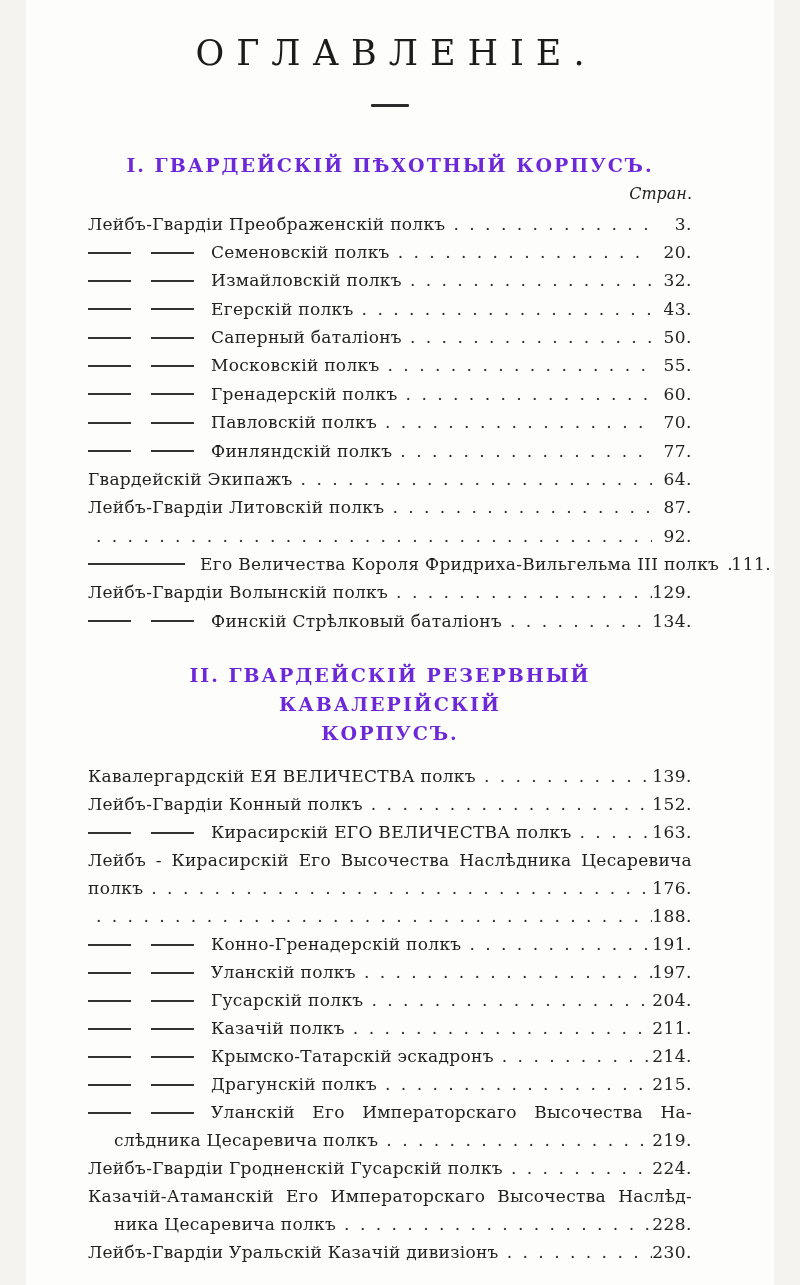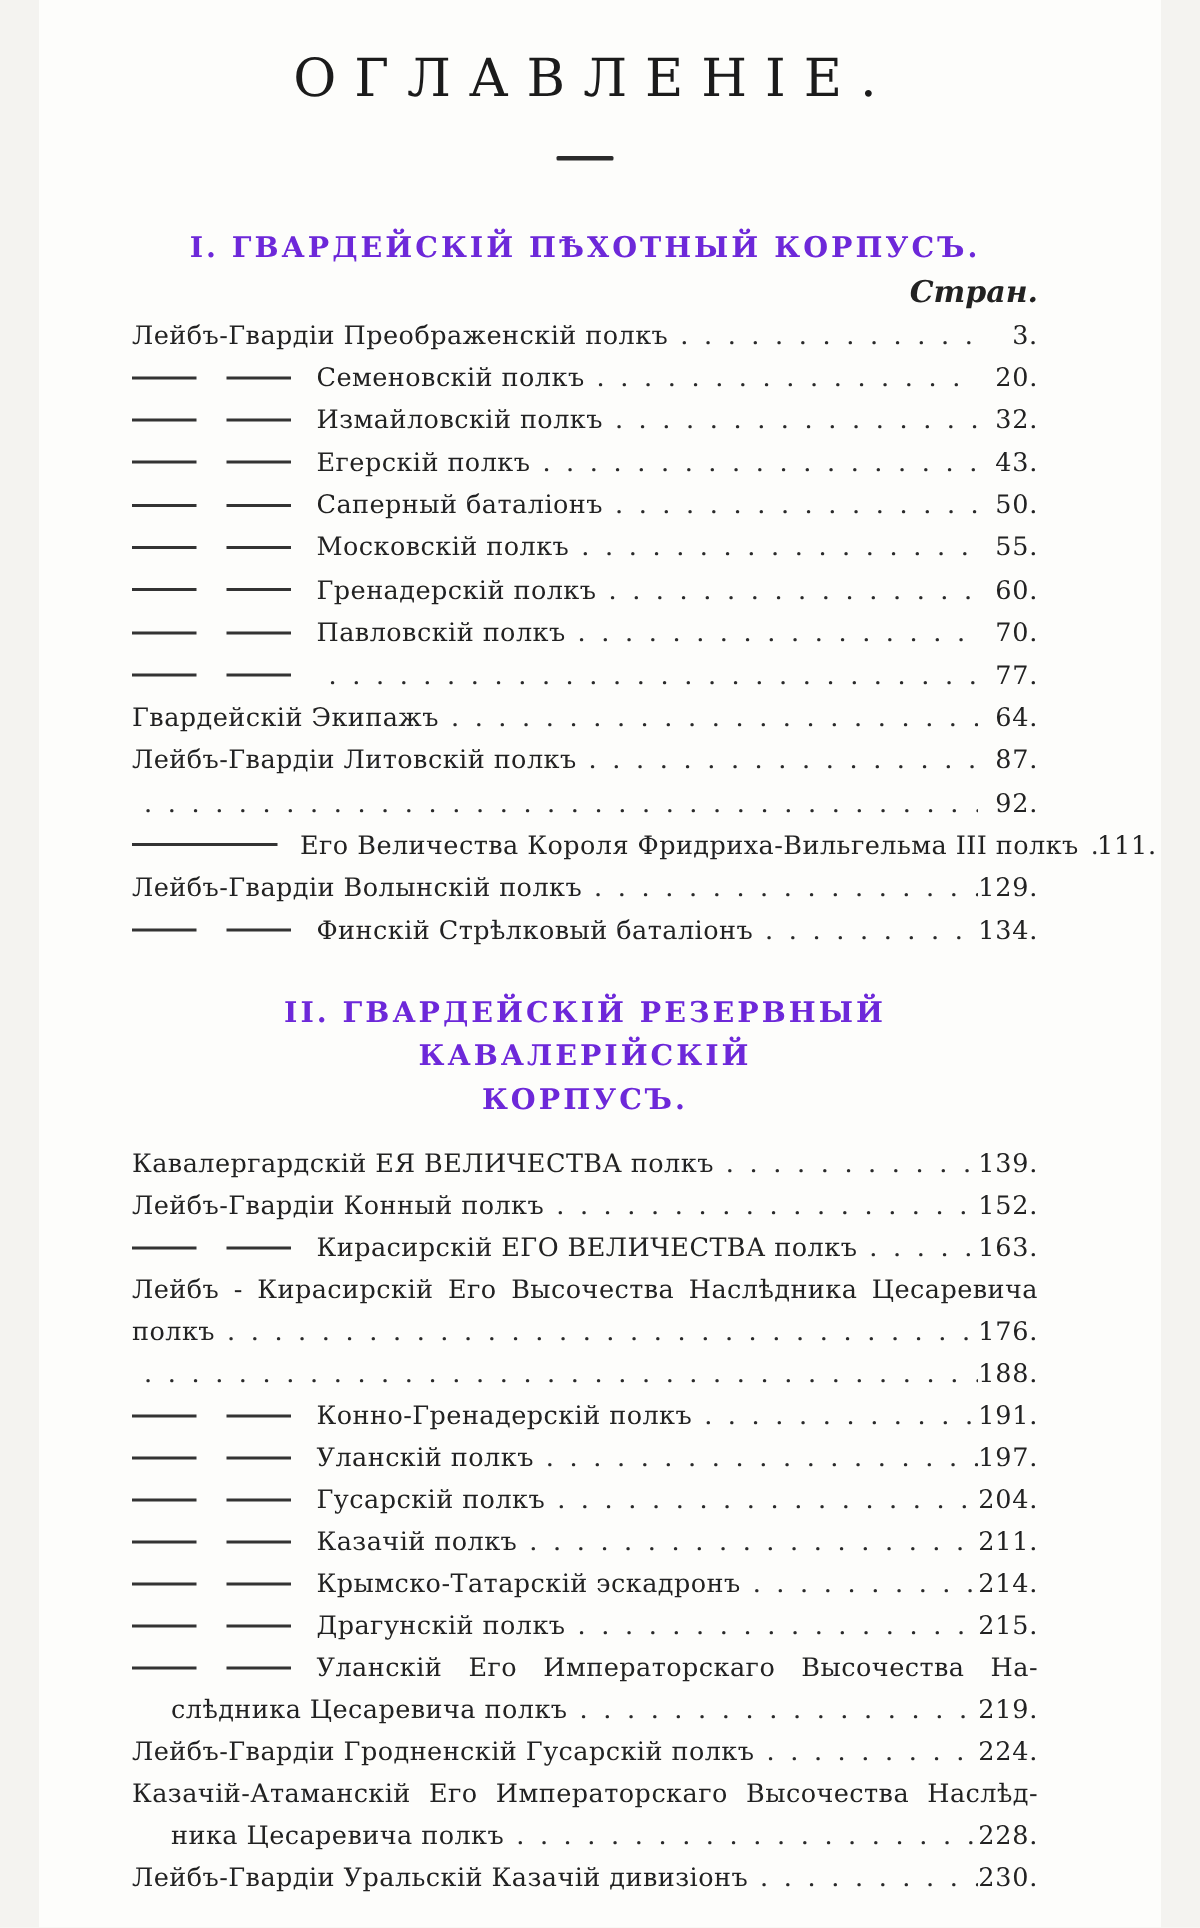--- a/index.html
+++ b/index.html
@@ -14,21 +14,21 @@
     font-size:35px;letter-spacing:12px;padding-left:12px;
     line-height:1.25;color:#1b1b1b;
   }
   .divider{width:38px;height:3px;background:#2b2b2b;margin:28px auto 0;border-radius:1px;}
   .section-heading{
     text-align:center;font-weight:bold;font-size:19px;
     letter-spacing:2px;line-height:29px;color:#6d28d9;
   }
   .sec1 .section-heading{margin-top:44px;}
   .sec2 .section-heading{margin-top:26px;margin-bottom:14px;}
-  .page-col{text-align:right;font-style:italic;font-size:20px;line-height:20px;margin:4px 0 6px;font-weight:bold;}
+  .page-col{text-align:right;font-style:italic;font-size:16px;line-height:20px;margin:4px 0 6px;}
   .rows{margin-top:2px;}
   .row{display:flex;align-items:baseline;line-height:28.35px;font-size:17px;}
   .sec2 .row{line-height:28px;}
   .lead{flex:0 0 123px;}
   .dash{display:inline-block;width:43px;height:2px;background:#333;vertical-align:0.26em;}
   .lead .dash + .dash{margin-left:20px;}
   .lead.long{flex:0 0 112px;}
   .lead.long .dash{width:97px;}
   .label{flex:0 0 auto;white-space:nowrap;letter-spacing:0.3px;}
   .row.justify .label{flex:1 1 auto;white-space:normal;text-align:justify;text-align-last:justify;}
@@ -91,20 +91,21 @@
             <span class="pagenum">60.</span>
           </div>
           <div class="row">
             <span class="lead"><span class="dash"></span><span class="dash"></span></span>
             <span class="label">Павловскій полкъ</span>
             <span class="dots">. . . . . . . . . . . . . . . . . . . . . . . . . . . . . . . . . . . . . . . . . . . . . . . . . . . . . . . . . . . . . . . . . . . . . . . . . . . . . . . . </span>
             <span class="pagenum">70.</span>
           </div>
           <div class="row">
             <span class="lead"><span class="dash"></span><span class="dash"></span></span>
+            <span class="label">Финляндскій полкъ</span>
             <span class="dots">. . . . . . . . . . . . . . . . . . . . . . . . . . . . . . . . . . . . . . . . . . . . . . . . . . . . . . . . . . . . . . . . . . . . . . . . . . . . . . . . </span>
             <span class="pagenum">77.</span>
           </div>
           <div class="row">
             <span class="label">Гвардейскій Экипажъ</span>
             <span class="dots">. . . . . . . . . . . . . . . . . . . . . . . . . . . . . . . . . . . . . . . . . . . . . . . . . . . . . . . . . . . . . . . . . . . . . . . . . . . . . . . . </span>
             <span class="pagenum">64.</span>
           </div>
           <div class="row">
             <span class="label">Лейбъ-Гвардіи Литовскій полкъ</span>

